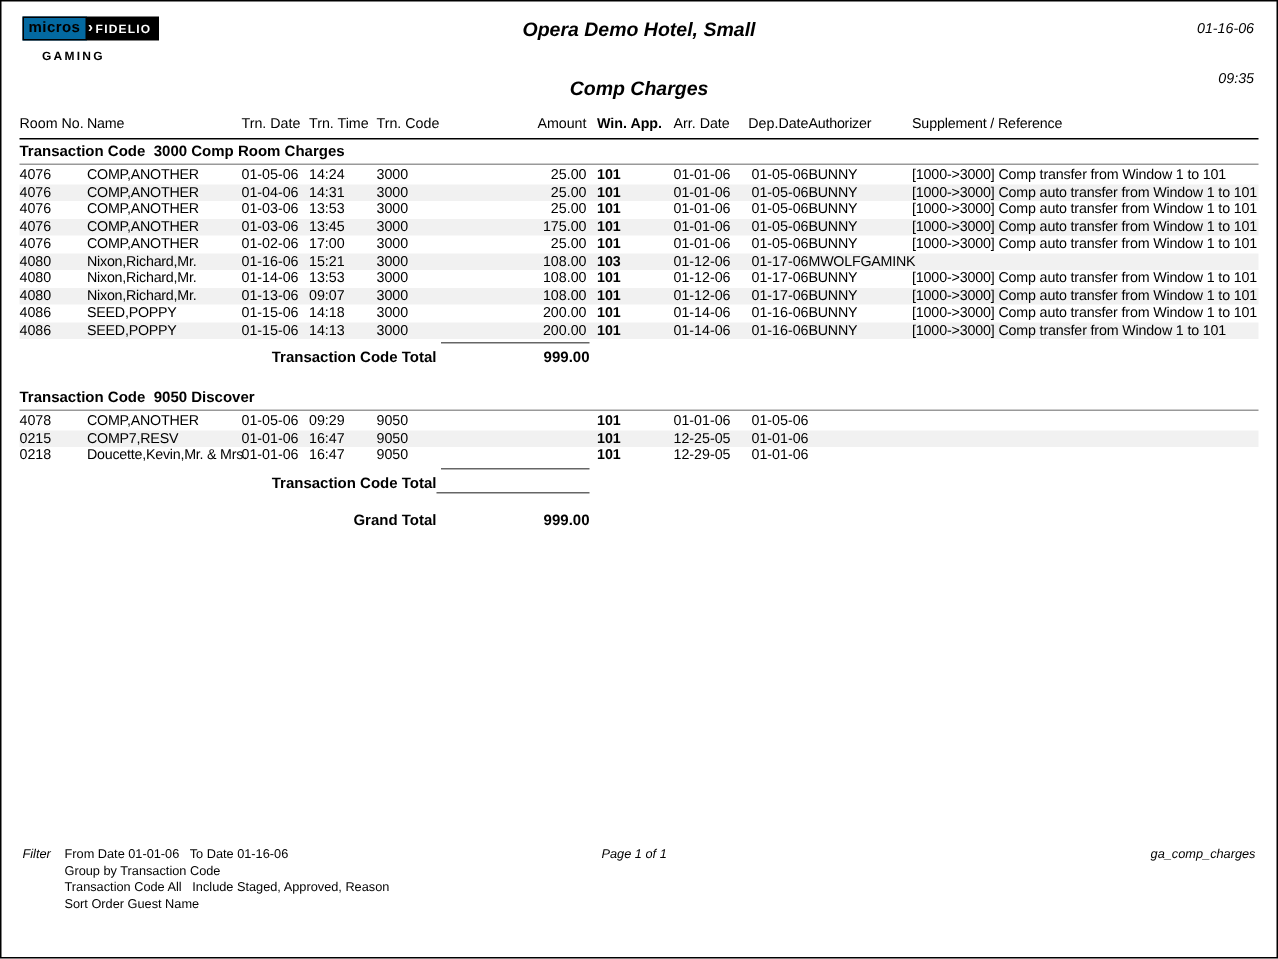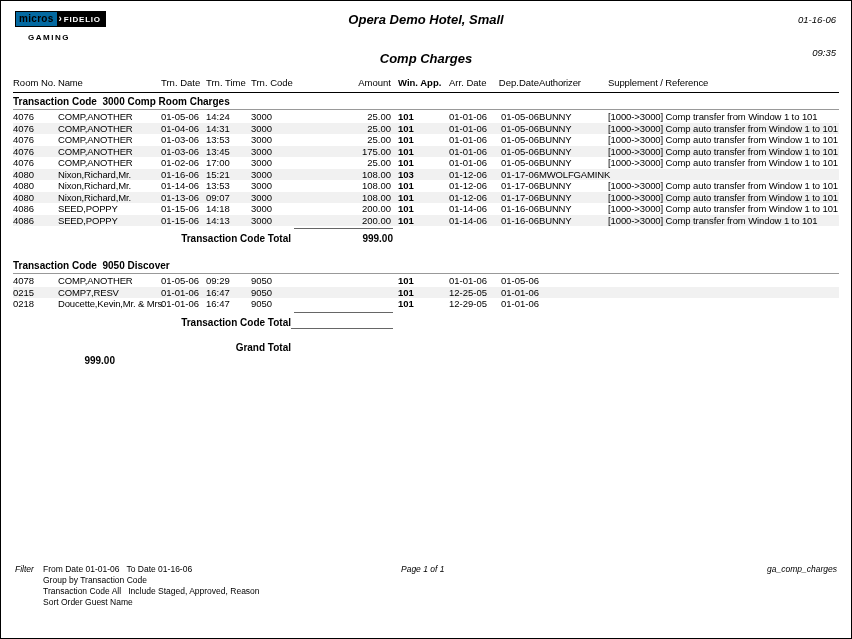--- a/index.html
+++ b/index.html
@@ -54,21 +54,21 @@
     padding: 3px 0 2px 0; border-bottom: 1px solid #999; margin-bottom: 1px;
   }
   .row { display: flex; font-size: 9.5px; line-height: 11.5px; height: 11.5px; }
   .row.alt { background: #f1f1f1; }
 
   .amount-rule { height: 0; border-top: 1px solid #666; margin: 2px 0 0 281px; width: 99px; }
   .total-row { display: flex; font-size: 10px; font-weight: bold; margin-top: 3px; margin-bottom: 12px; line-height: 13px; }
   .total-label { width: 278px; text-align: right; white-space: nowrap; }
   .total-amount { width: 102px; text-align: right; }
   .total-amount.underlined { border-bottom: 1px solid #666; }
-  .total-row.grand { margin-top: 0; flex-direction: column; }
+  .total-row.grand { margin-top: 0; }
 
   
   .report-footer { position: absolute; top: 563px; left: 14px; right: 14px; font-size: 8.5px; }
   .filter-label { position: absolute; left: 0; top: 0; font-style: italic; }
   .filter-lines { margin-left: 28px; }
   .filter-lines div { white-space: pre-wrap; line-height: 11px; }
   .page-indicator { position: absolute; left: 386px; top: 0; font-style: italic; }
   .report-code { position: absolute; right: 0; top: 0; font-style: italic; }
 </style>
 </head>

